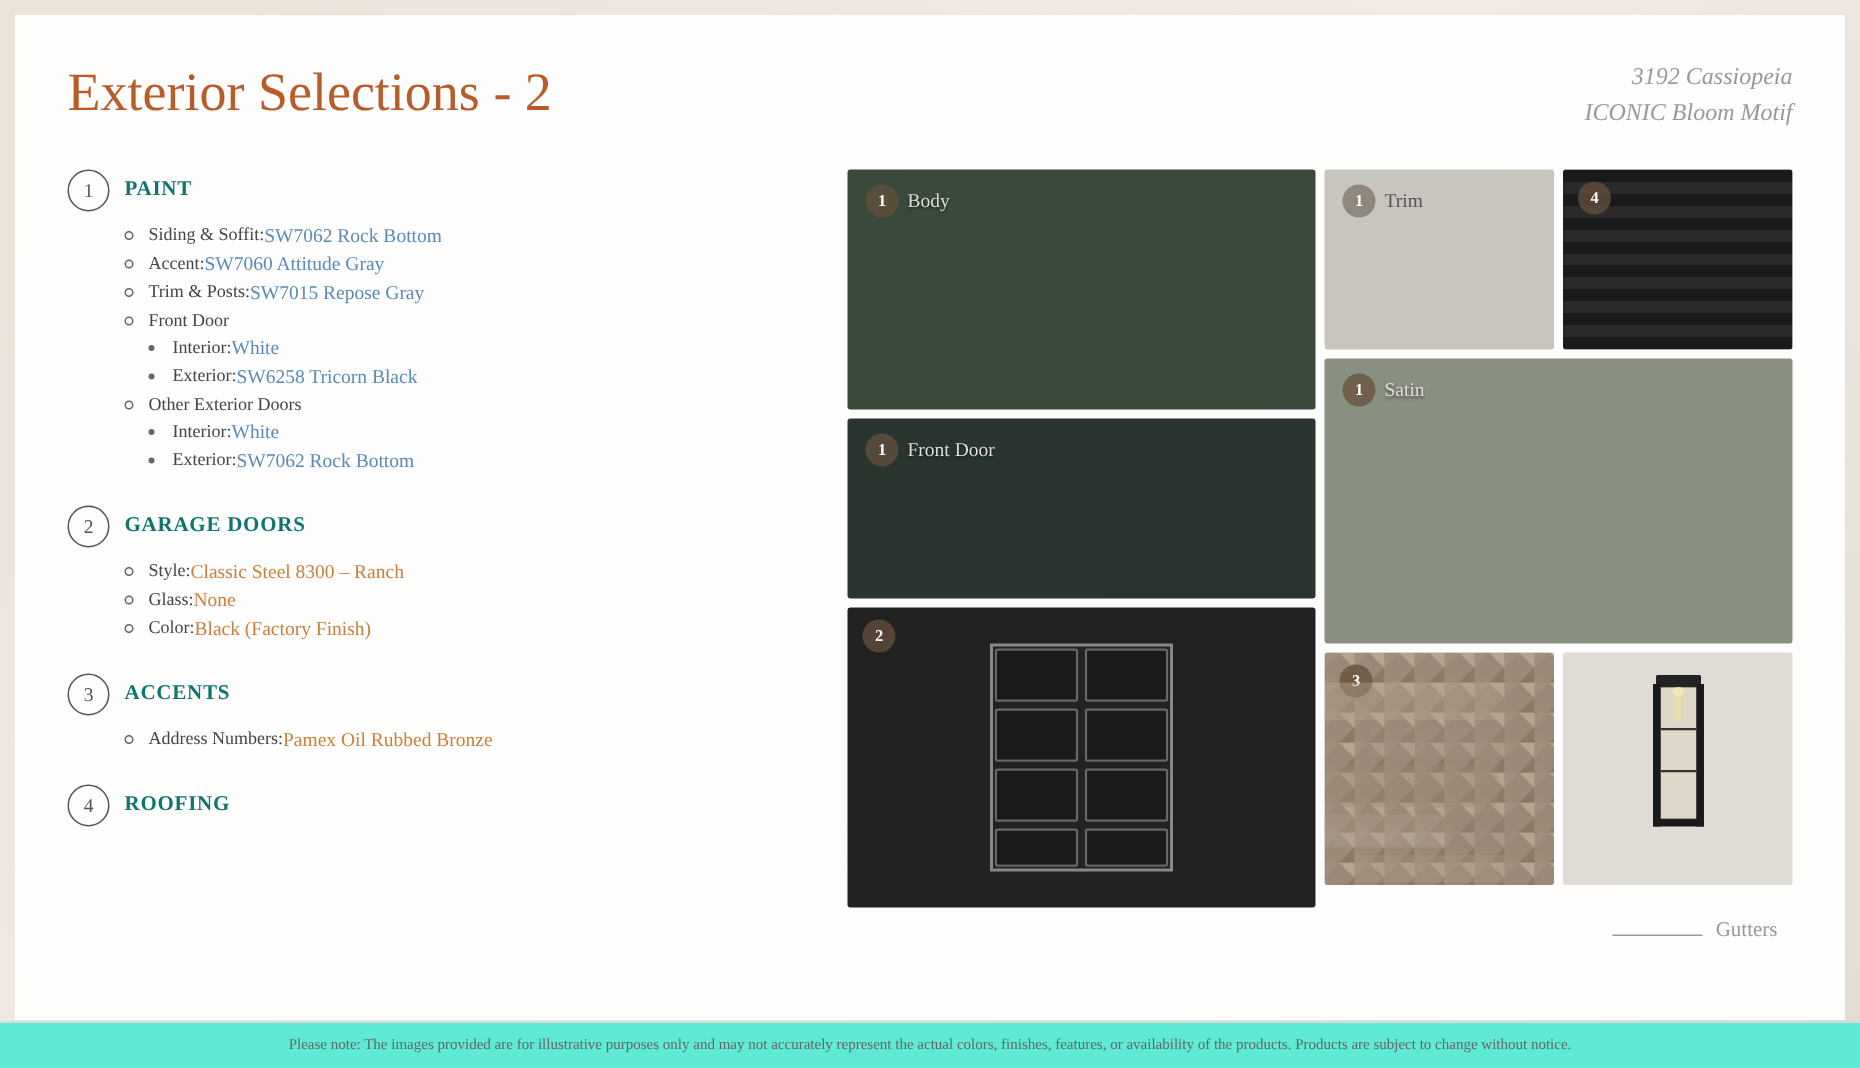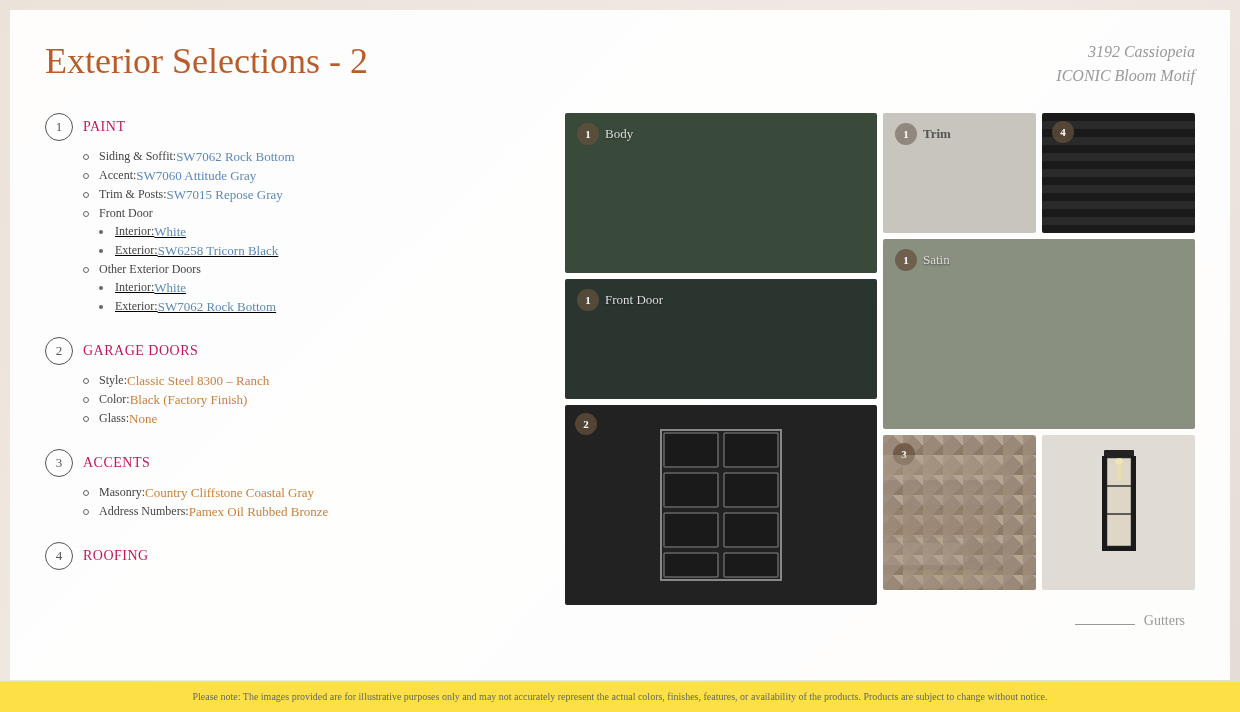--- a/index.html
+++ b/index.html
@@ -83,22 +83,22 @@
       display: flex;
       align-items: center;
       justify-content: center;
       font-size: 13px;
       color: #555;
       flex-shrink: 0;
     }
 
     .section-title {
       font-size: 14px;
-      font-weight: normal;
-      color: #be185d;
+      font-weight: bold;
+      color: #0f766e;
       letter-spacing: 0.5px;
     }
 
     .section-content {
       padding-left: 38px;
     }
 
     .item-row {
       display: flex;
       align-items: flex-start;
@@ -139,21 +139,20 @@
 
     .item-value-orange {
       color: #c8813a;
       font-size: 13px;
     }
 
     .sub-items {
       padding-left: 16px;
       margin-top: 2px;
       margin-bottom: 2px;
-      text-decoration: underline;
     }
 
     
     .right-panel {
       flex: 1;
       position: relative;
     }
 
     
     .swatch-block {
@@ -269,21 +268,21 @@
       border-bottom: 1px solid #999;
       margin-right: 5px;
     }
 
     
     .footer {
       position: absolute;
       bottom: 0;
       left: 0;
       right: 0;
-      background: #fde047;
+      background: #5eead4;
       border-top: 1px solid #ddd;
       padding: 8px 20px;
       font-size: 10px;
       color: #666;
       text-align: center;
       line-height: 1.4;
     }
 
     
     .stone-texture {
@@ -407,44 +406,39 @@
           <span class="section-title">GARAGE DOORS</span>
         </div>
         <div class="section-content">
           <div class="item-row">
             <div class="bullet-circle"></div>
             <span class="item-label">Style: </span>
               <span class="item-value-orange">Classic Steel 8300 – Ranch</span>
           </div>
           <div class="item-row">
             <div class="bullet-circle"></div>
+            <span class="item-label">Glass: </span>
+              <span class="item-value-orange">None</span>
+          </div>
+          <div class="item-row">
+            <div class="bullet-circle"></div>
             <span class="item-label">Color: </span>
               <span class="item-value-orange">Black (Factory Finish)</span>
-          </div>
-          <div class="item-row">
-            <div class="bullet-circle"></div>
-            <span class="item-label">Glass: </span>
-              <span class="item-value-orange">None</span>
           </div>
         </div>
       </div>
 
       <div class="section">
         <div class="section-header">
           <div class="section-number">3</div>
           <span class="section-title">ACCENTS</span>
         </div>
         <div class="section-content">
           <div class="item-row">
             <div class="bullet-circle"></div>
-            <span class="item-label">Masonry: </span>
-              <span class="item-value-orange">Country Cliffstone Coastal Gray</span>
-          </div>
-          <div class="item-row">
-            <div class="bullet-circle"></div>
             <span class="item-label">Address Numbers: </span>
               <span class="item-value-orange">Pamex Oil Rubbed Bronze</span>
           </div>
         </div>
       </div>
 
       <div class="section">
         <div class="section-header">
           <div class="section-number">4</div>
           <span class="section-title">ROOFING</span>
@@ -499,21 +493,21 @@
 
         </div>
 
         <div class="col-right-swatches">
 
           <div style="display: flex; gap: 6px;">
 
             <div class="swatch-block swatch-trim" style="flex: 1; height: 120px;">
               <div class="top-label">
                 <div class="swatch-num-badge swatch-num-badge-light" style="background: rgba(120,110,100,0.7);">1</div>
-                <span class="swatch-name" style="color: #555; text-shadow: none; font-weight: bold;">Trim</span>
+                <span class="swatch-name" style="color: #555; text-shadow: none;">Trim</span>
               </div>
             </div>
 
             <div class="swatch-block shingle-texture" style="flex: 1; height: 120px; background-color: #1e1e1e;">
               <div style="position: absolute; top: 8px; left: 10px;">
                 <div class="swatch-num-badge">4</div>
               </div>
             </div>
           </div>
 

